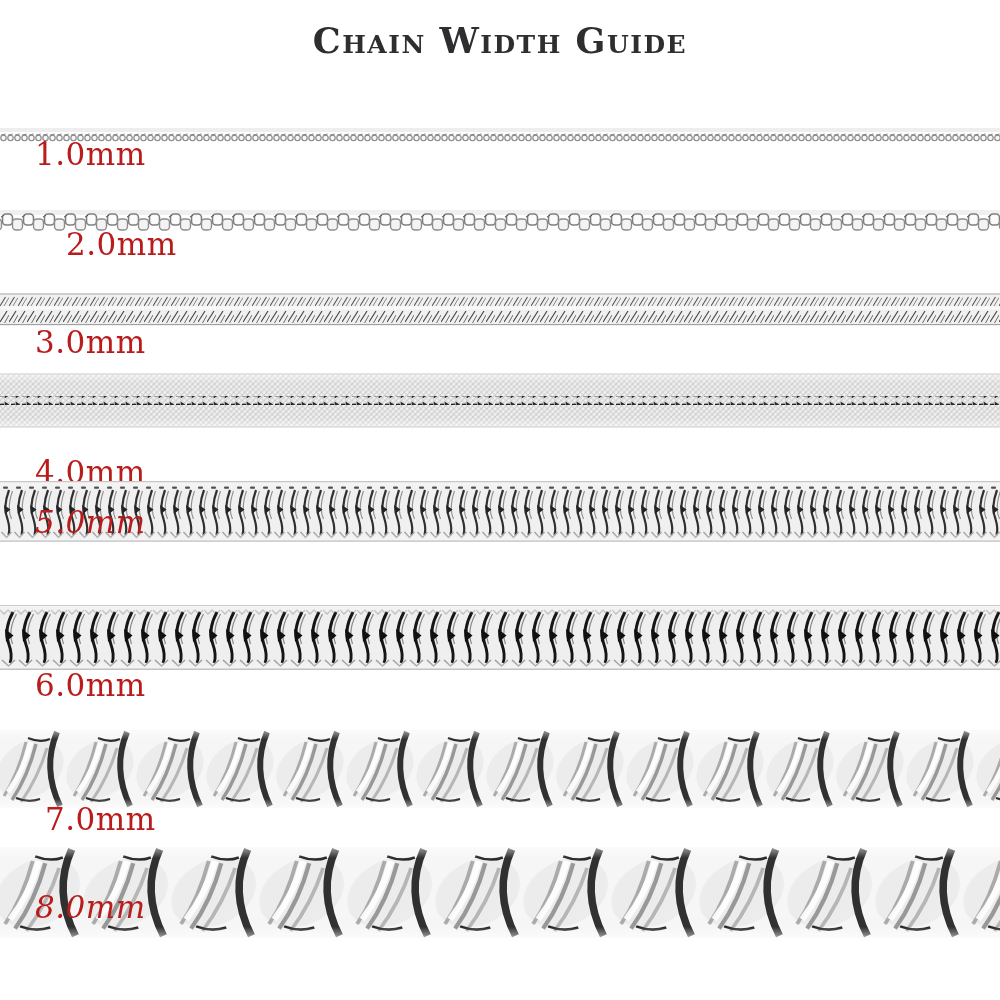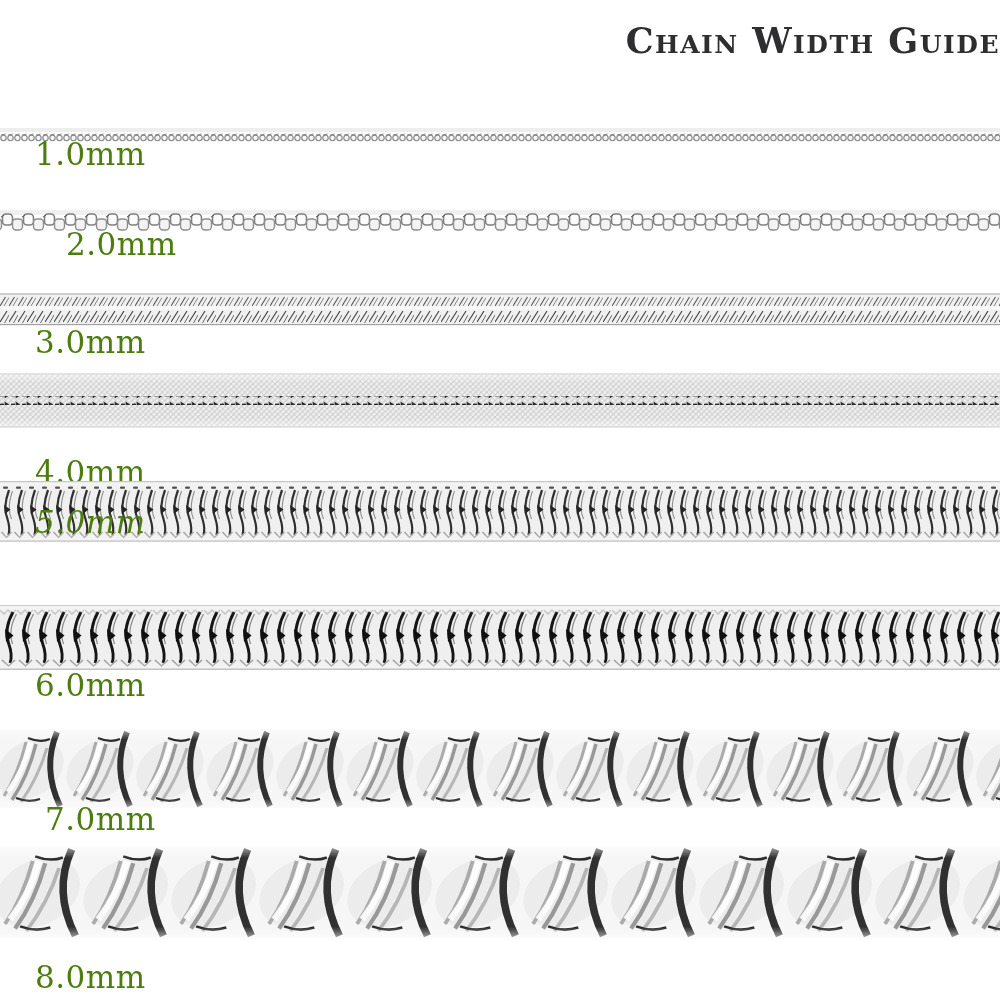--- a/index.html
+++ b/index.html
@@ -6,57 +6,57 @@
   .canvas{
     position:relative;
     width:1000px;height:1000px;
     background:#ffffff;
     overflow:hidden;
     font-family:"DejaVu Serif","Liberation Serif",serif;
   }
   .page-title{
     position:absolute;
     top:20px;left:0;width:100%;
-    text-align:right;
+    text-align:center;
     font-size:35px;
     font-weight:600;
     font-variant:small-caps;
     letter-spacing:1.5px;
     color:#2e2e31;
     margin:0;
   }
   .chain-row{position:absolute;left:0;width:100%;}
   .chain-band{position:absolute;left:0;width:1000px;display:block;}
   .chain-label{
     position:absolute;
     left:35px;
     font-size:31px;
     letter-spacing:0.5px;
-    color:#4d7c0f;
+    color:#b91c1c;
     line-height:1;
     white-space:nowrap;
   }
   
   .band-1{top:127px;height:17px;}
   .band-2{top:208px;height:24px;}
   .band-3{top:293px;height:33px;}
   .band-4{top:373px;height:55px;}
   .band-5{top:481px;height:61px;}
   .band-6{top:605px;height:65px;}
   .band-7{top:730px;height:78px;}
   .band-8{top:847px;height:91px;}
   
   .label-1{top:139px;}
   .label-2{top:229px;margin-left:31px;}
   .label-3{top:327px;}
   .label-4{top:424px;margin-top:33px;}
   .label-5{top:507px;font-style:italic;}
   .label-6{top:670px;}
   .label-7{top:804px;margin-left:10px;}
-  .label-8{top:962px;}
+  .label-8{top:892px;font-style:italic;}
 </style>
 </head>
 <body>
 
 <div class="canvas">
 
   <h1 class="page-title">Chain Width Guide</h1>
 
   <div class="chain-row">
     <svg class="chain-band band-1" width="1000" height="17" viewBox="0 0 1000 17" preserveAspectRatio="none">

